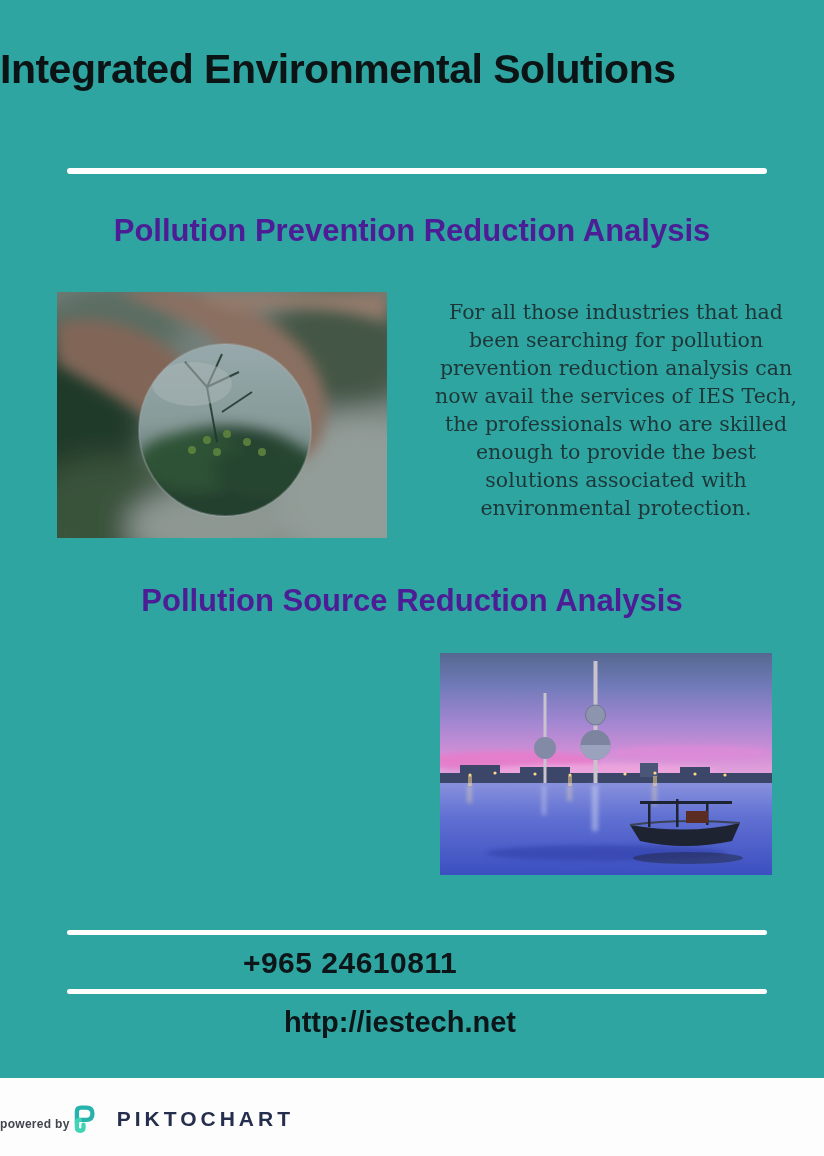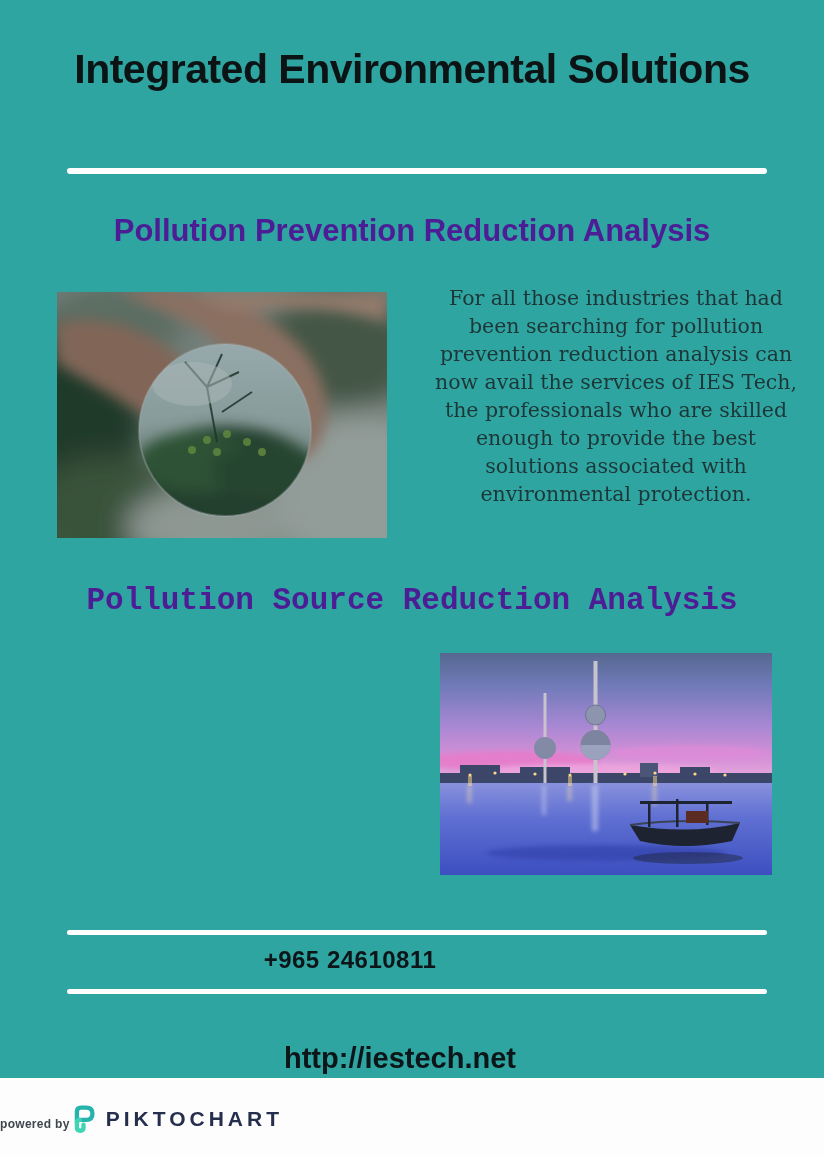--- a/index.html
+++ b/index.html
@@ -6,73 +6,73 @@
   .poster{
     position:relative;
     width:824px;height:1156px;
     margin:0 auto;
     background:#2FA5A1;
     overflow:hidden;
     font-family:"Liberation Sans", sans-serif;
   }
   .title{
     position:absolute;top:44px;left:0;width:824px;
-    text-align:center;
+    text-align:left;
     font-size:41px;line-height:51px;font-weight:700;
     letter-spacing:-0.5px;
     color:#0b1315;
   }
   .divider{
     position:absolute;left:67px;width:700px;height:6px;
     background:#ffffff;border-radius:3px;
   }
   .divider.d1{top:168px;}
   .divider.d2{top:930px;height:5px;}
   .divider.d3{top:989px;height:5px;}
   .section-heading{
     position:absolute;left:0;width:824px;text-align:center;
     font-size:31px;font-weight:700;letter-spacing:0px;
     color:#4c1d95;
   }
   .sh1{top:213px;}
-  .sh2{top:583px;font-family:Liberation Mono, monospace;}
+  .sh2{top:583px;}
   .body-text{
     position:absolute;
     font-family:"DejaVu Serif", serif;
     font-size:20.5px;line-height:28px;
     text-align:center;
     color:#1d3738;
   }
-  .bt1{left:432px;top:284px;width:368px;}
+  .bt1{left:432px;top:298px;width:368px;}
   .bt2{left:52px;top:652px;width:356px;}
   .photo{
     position:absolute;display:block;
   }
   .photo1{left:57px;top:292px;width:330px;height:246px;}
   .photo2{left:440px;top:653px;width:332px;height:222px;}
   .phone{
     position:absolute;top:946px;left:0;width:700px;text-align:center;
-    font-size:24px;font-weight:700;color:#0c1518;letter-spacing:0.5px;
+    font-size:30px;font-weight:700;color:#0c1518;letter-spacing:0.5px;
   }
   .website{
-    position:absolute;top:1042px;left:0;width:800px;text-align:center;
+    position:absolute;top:1006px;left:0;width:800px;text-align:center;
     font-size:29px;font-weight:700;color:#0c1518;
   }
   .footer{
     position:absolute;left:0;top:1078px;width:824px;height:78px;
     background:#fdfdfd;
     display:flex;flex-direction:row;align-items:center;justify-content:flex-start;
   }
   .powered-by{
     margin-top:13px;
     font-size:12px;font-weight:700;color:#3f464d;letter-spacing:0.3px;
   }
   .brand-row{
     margin-top:4px;
-    display:flex;align-items:center;gap:9px;
+    display:flex;align-items:center;gap:20px;
   }
   .brand-name{
     font-size:21px;font-weight:700;color:#252e4d;letter-spacing:4px;
   }
 </style>
 </head>
 <body>
 
 <div class="poster">
 

